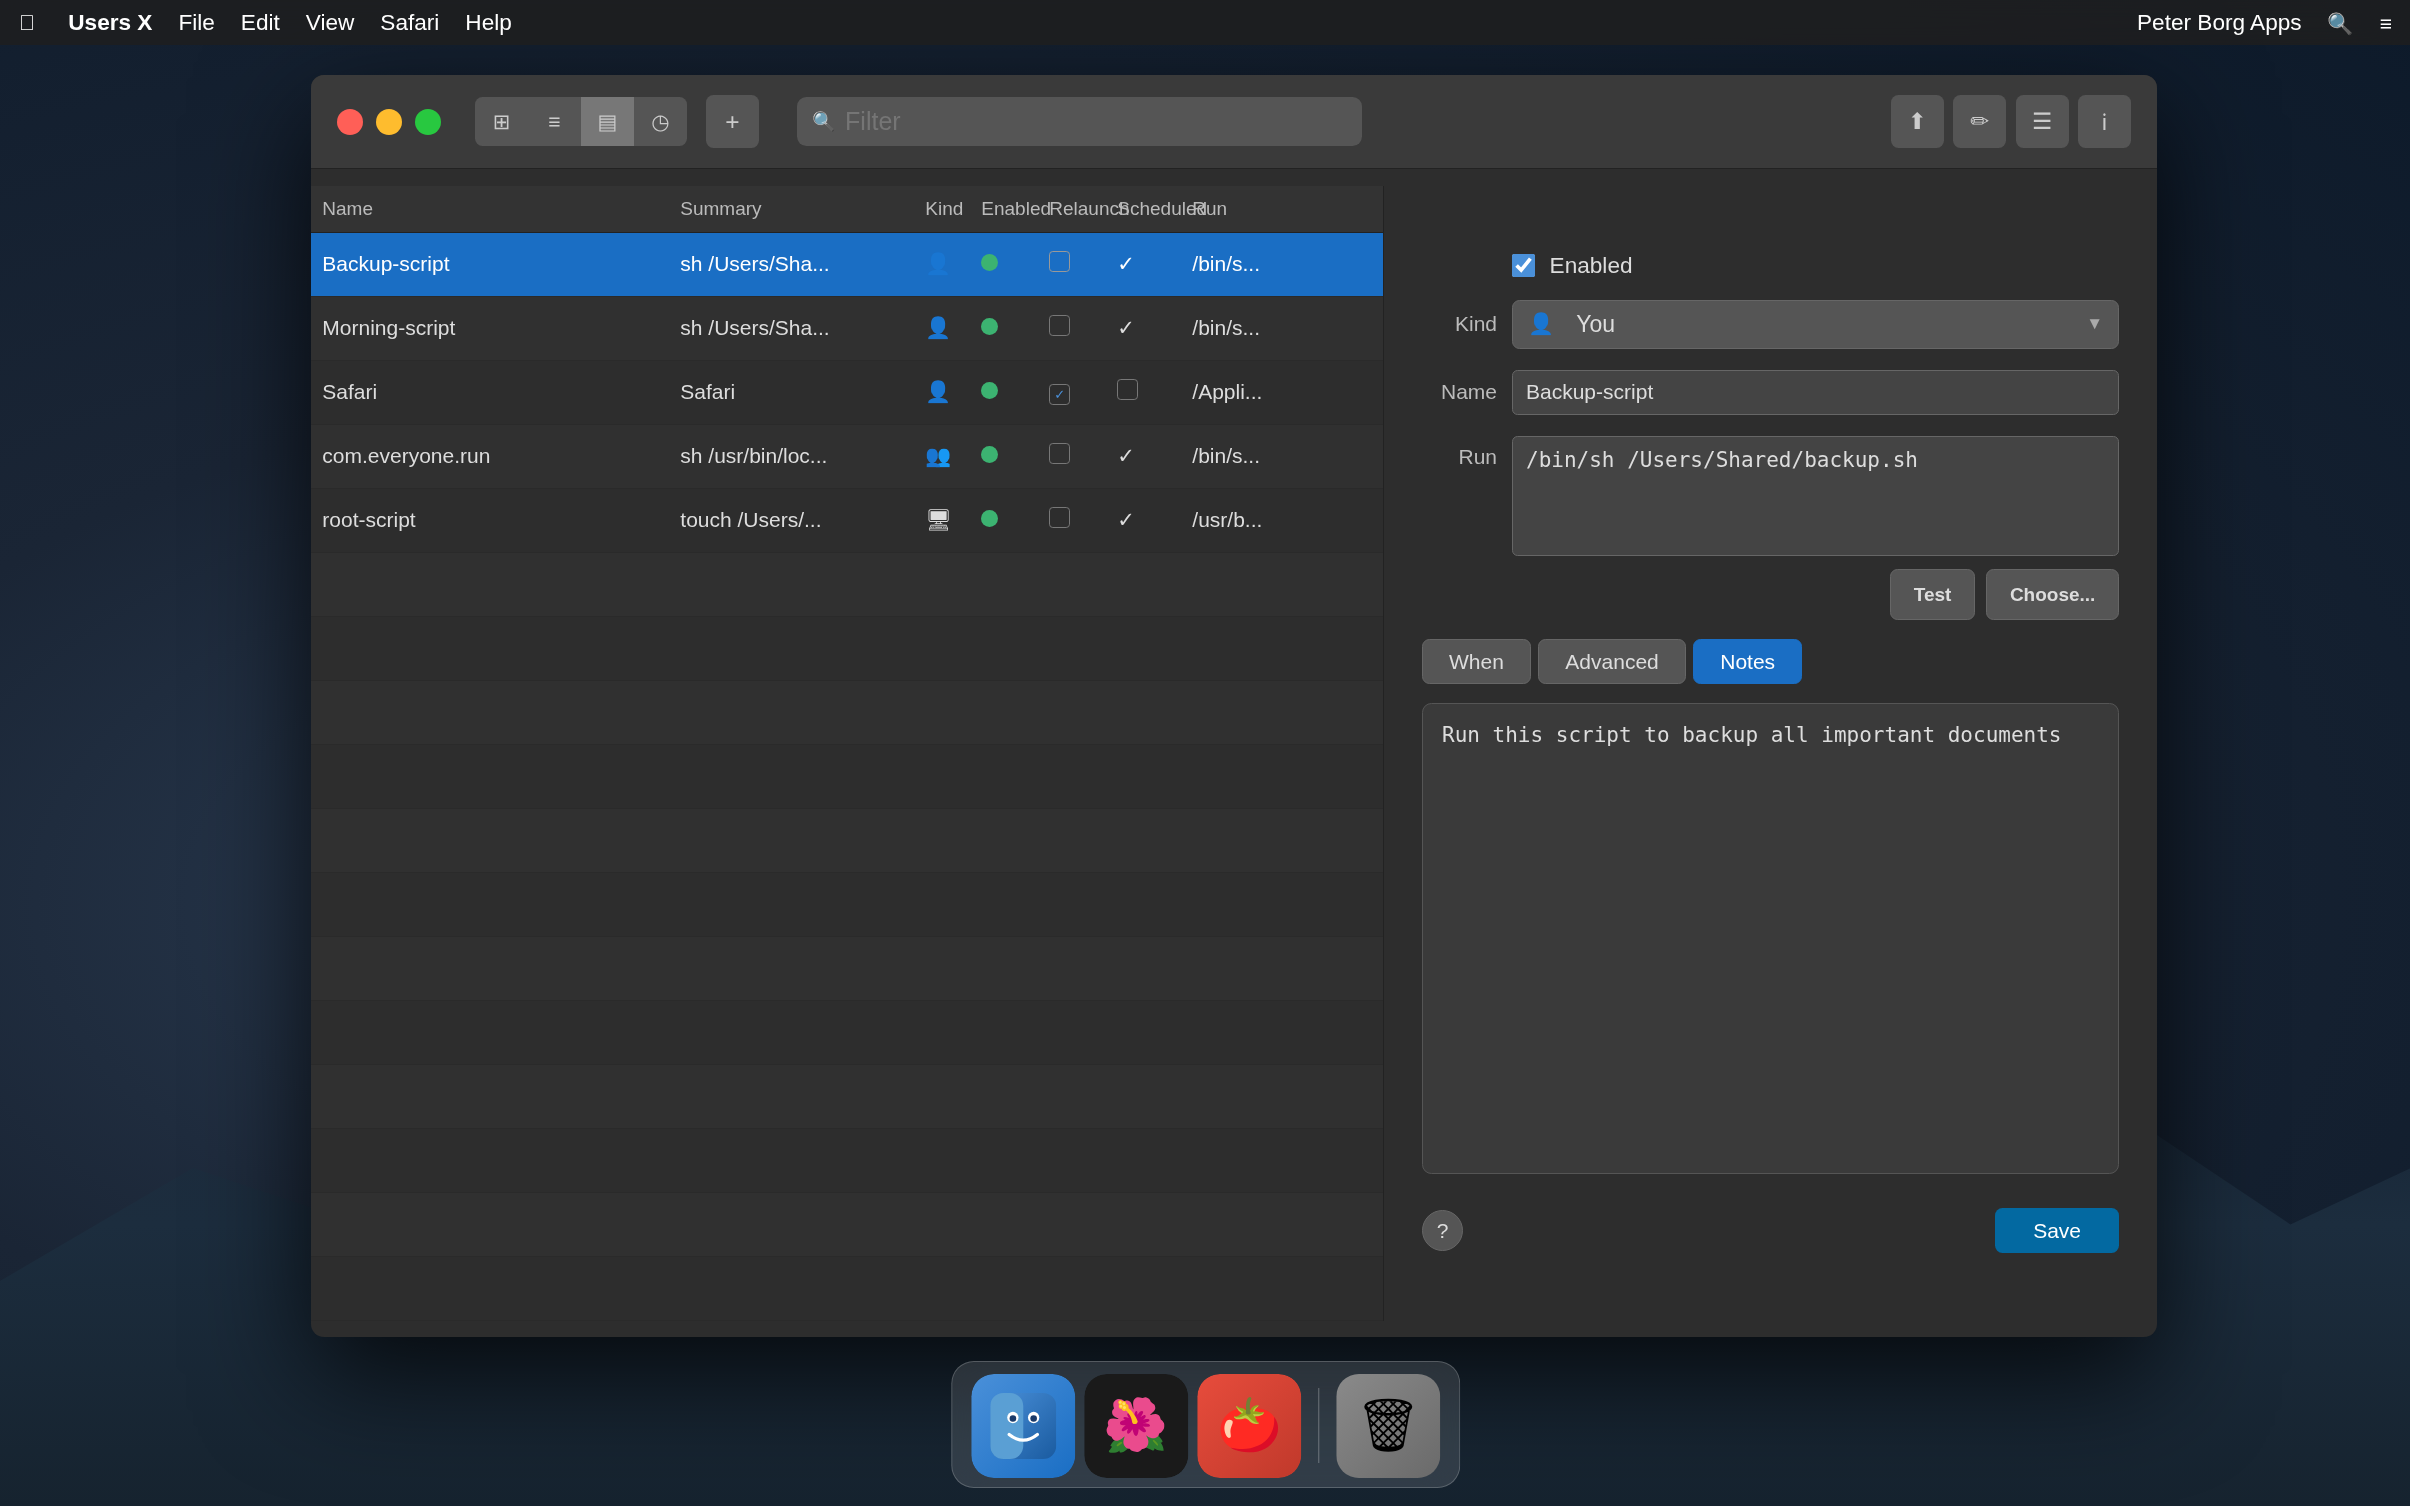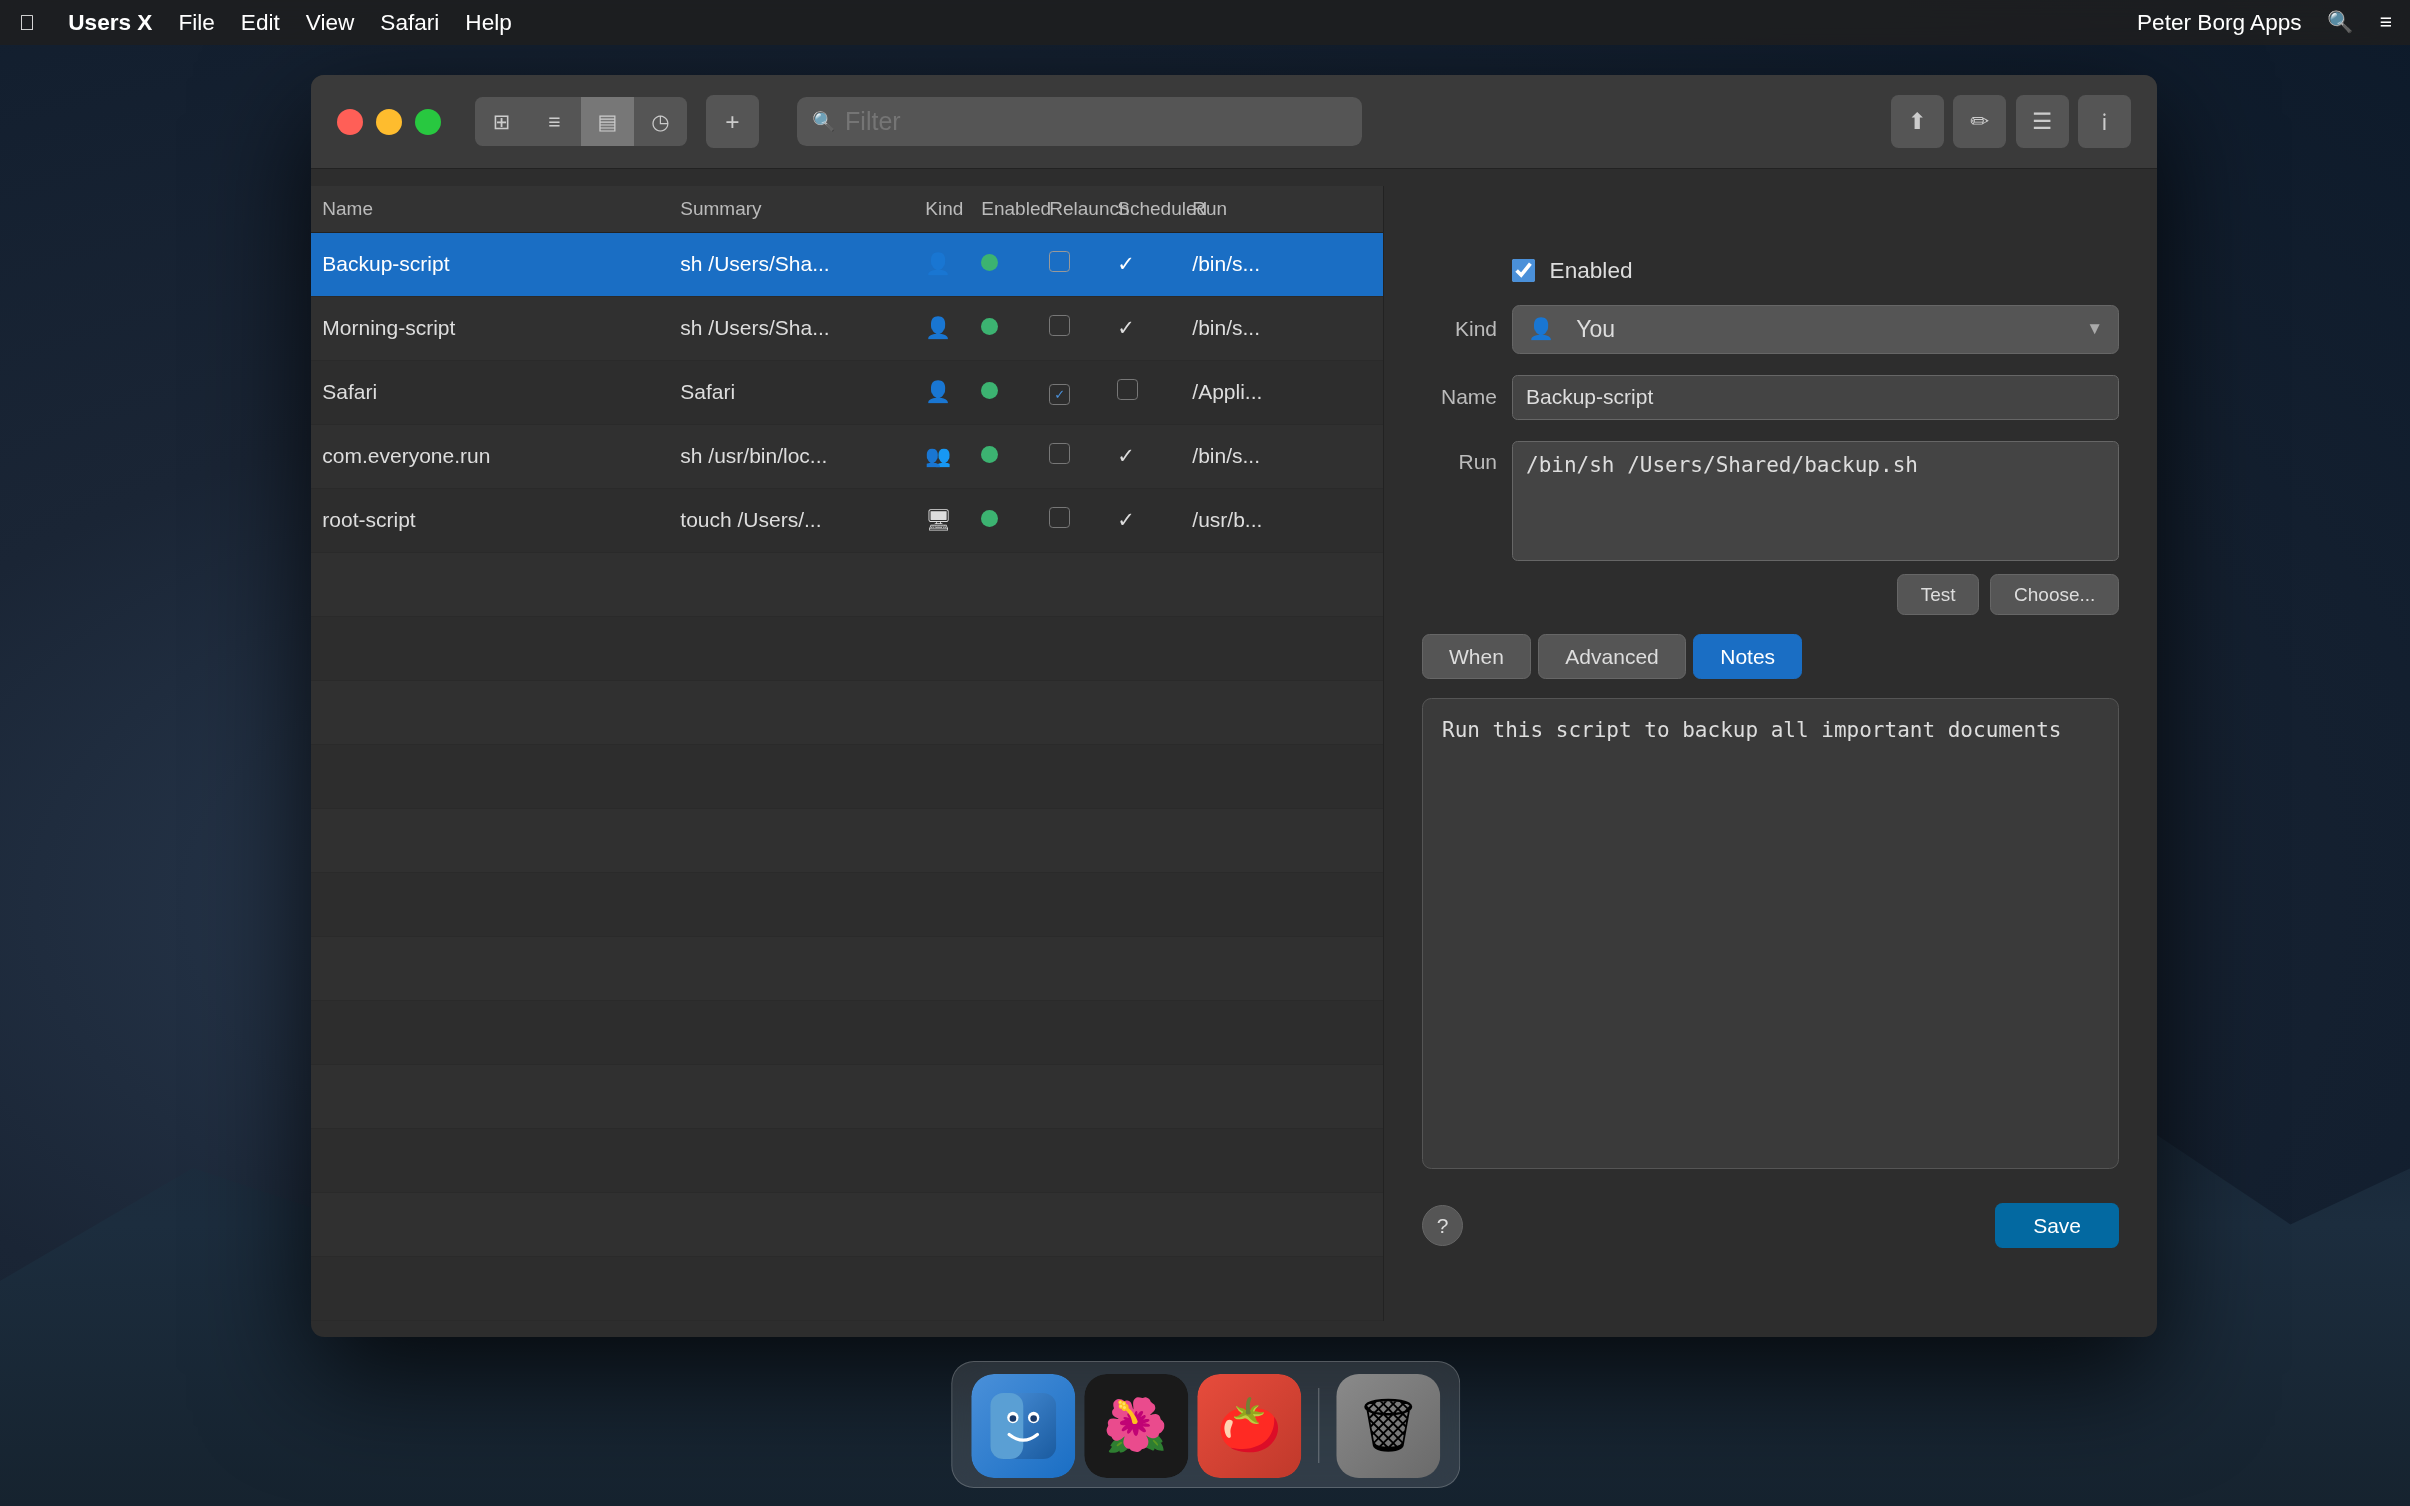--- a/index.html
+++ b/index.html
@@ -66,21 +66,21 @@
       white-space: nowrap;
     }
 
     .menubar-item.bold {
       font-weight: 600;
     }
 
     .menubar-right {
       margin-left: auto;
       display: flex;
-      align-items: flex-start;
+      align-items: flex-end;
       gap: 26px;
     }
 
     .menubar-right-text {
       font-size: 22.6px;
       color: #fff;
     }
 
     
     .app-window {
@@ -393,28 +393,29 @@
 
     .run-buttons {
       display: flex;
       gap: 11.3px;
       justify-content: flex-end;
       margin-top: -7.5px;
       margin-bottom: 19px;
     }
 
     .small-btn {
-      height: 41px;
+      height: 51px;
       padding: 0 22.6px;
       background: #555;
       border: 0.9px solid #666;
       border-radius: 7.5px;
       color: #ddd;
       font-size: 19px;
       cursor: pointer;
+      font-weight: bold;
     }
 
     
     .tabs {
       display: flex;
       gap: 7.5px;
       margin-bottom: 19px;
     }
 
     .tab-btn {

